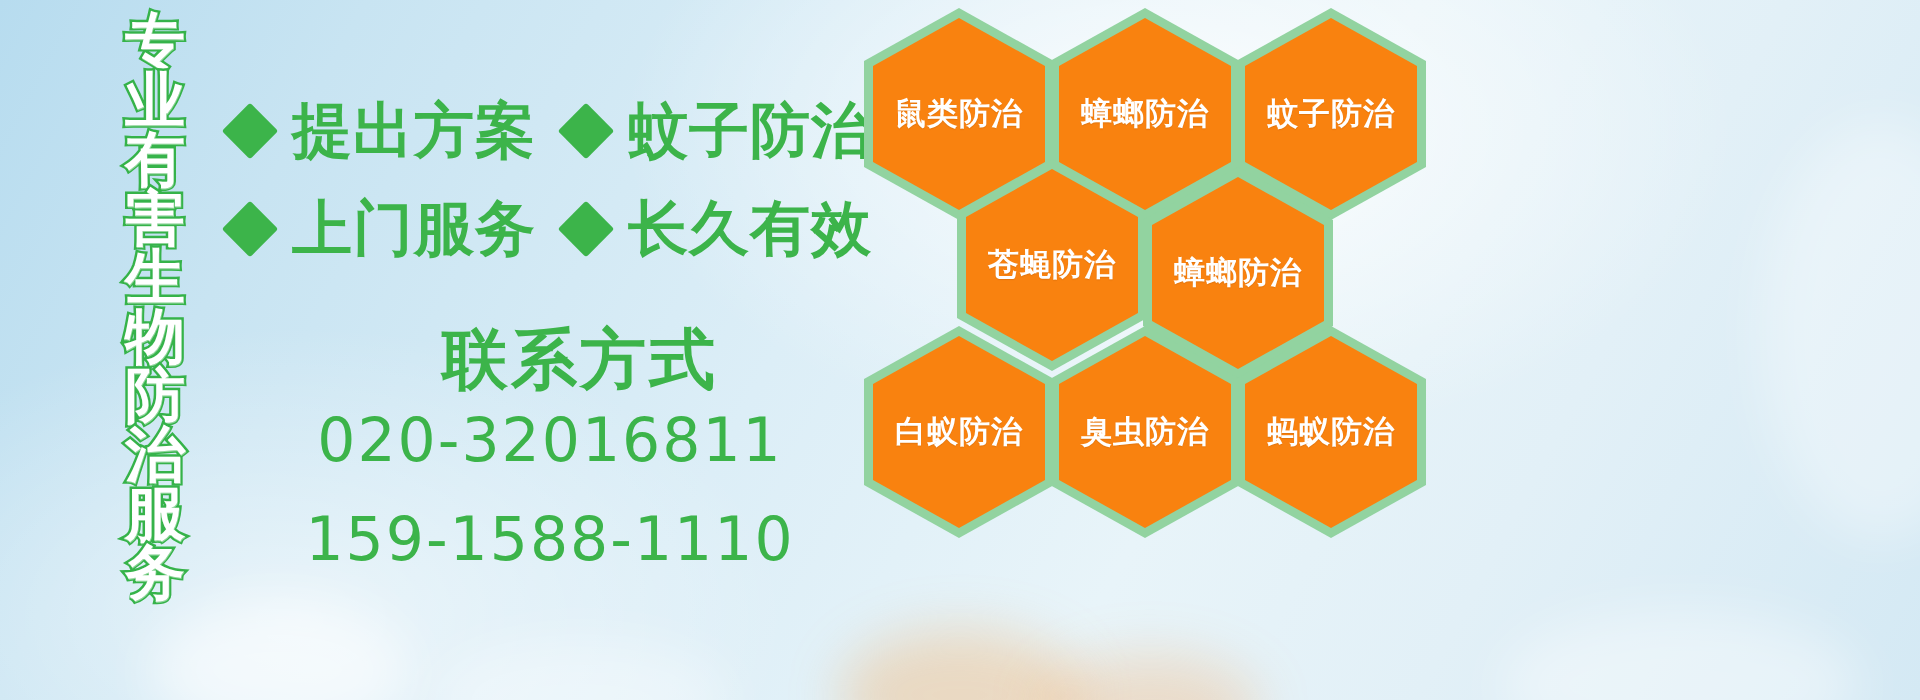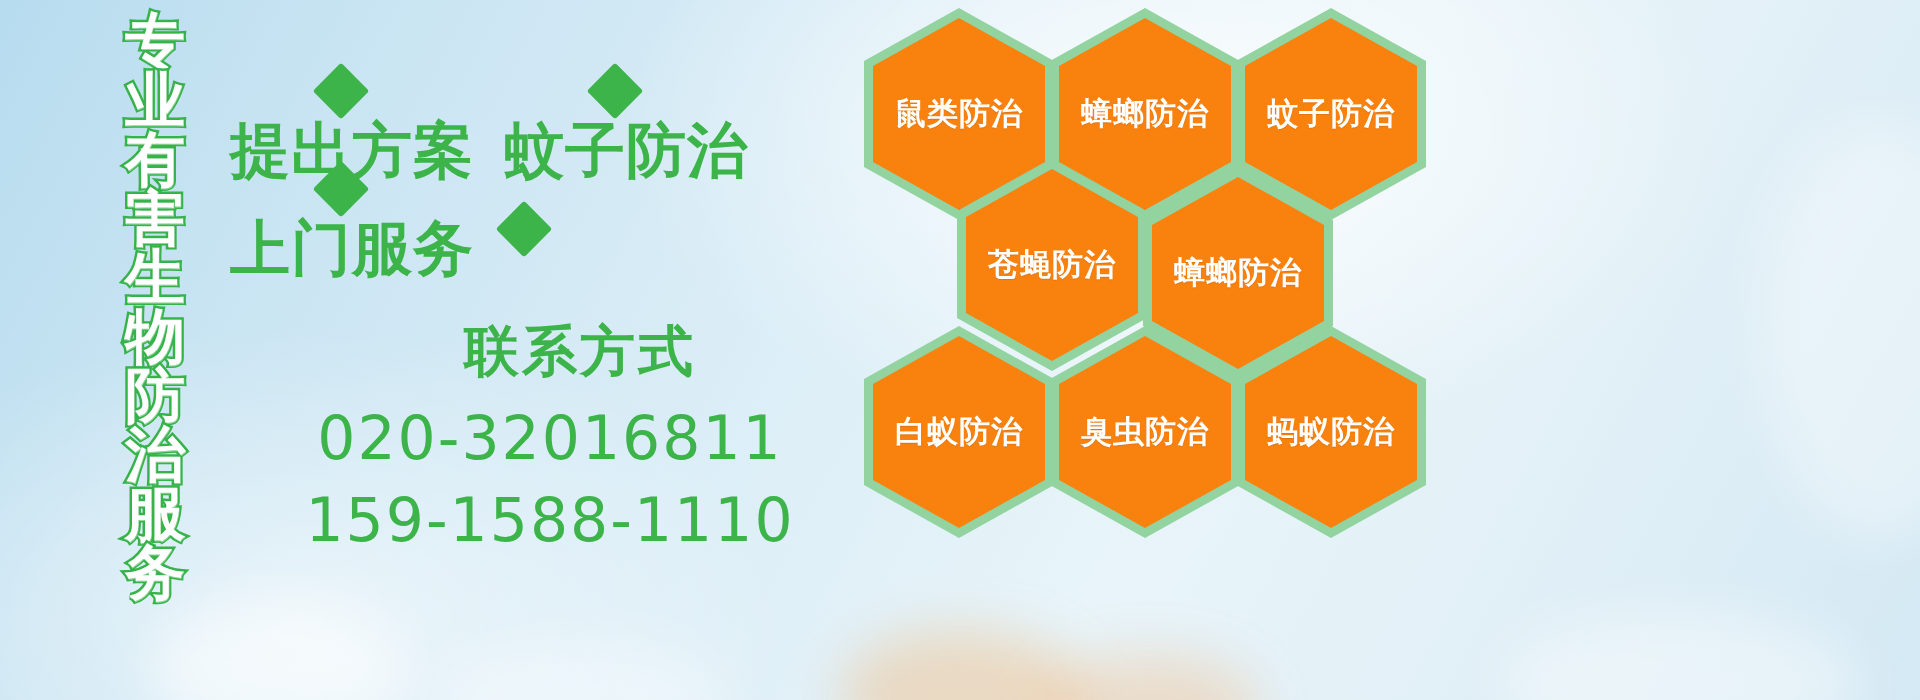--- a/index.html
+++ b/index.html
@@ -43,46 +43,46 @@
     text-shadow:
       0 0 1px #36b34a,
       0.6px 0.6px 0 rgba(255,255,255,.5);
     letter-spacing:0;
     font-family:"DejaVu Sans","Liberation Sans",sans-serif;
   }
 
   
   #bullets { position:absolute; left:230px; top:82px; width:640px; }
   .bline { display:flex; align-items:center; height:98px; }
-  .bitem { display:flex; align-items:center;flex-direction:column; }
+  .bitem { display:flex; align-items:center; }
   .dia {
     display:inline-block; width:40px; height:40px;
     background:#3cb44a; transform:rotate(45deg);
     margin-right:22px; border-radius:3px; flex:none;
   }
   .btxt {
     font-size:60px; font-weight:bold; color:#3cb44a;
     letter-spacing:1px; white-space:nowrap;
     font-family:"DejaVu Sans","Liberation Sans",sans-serif;
   }
   .gap { width:30px; flex:none; }
 
   
   #contact { position:absolute; left:230px; top:315px; width:640px; text-align:center; }
   #contact .clabel {
-    font-size:55px; font-weight:bold; color:#3cb44a; letter-spacing:3px;
+    font-size:66px; font-weight:bold; color:#3cb44a; letter-spacing:3px;
     font-family:Liberation Mono, monospace;
     margin-left:60px;
   }
   #contact .cphone {
-    font-size:60px; color:#3cb44a; letter-spacing:2px; margin-top:14px;
+    font-size:60px; color:#3cb44a; letter-spacing:2px; 
     font-family:"DejaVu Sans","Liberation Sans",sans-serif;
     font-weight:normal;
   }
-  #contact .cphone.second { margin-top:12px; }
+  #contact .cphone.second { margin-top:29px; }
 
   
   #comb { position:absolute; left:860px; top:0px; width:600px; height:580px; }
   .hexwrap { position:absolute; width:190px; height:212px;padding-left:23px; }
   .hex {
     position:absolute; inset:0;
     background:#92d3a0;
     -webkit-clip-path:polygon(50% 0%,100% 25%,100% 75%,50% 100%,0% 75%,0% 25%);
     clip-path:polygon(50% 0%,100% 25%,100% 75%,50% 100%,0% 75%,0% 25%);
     display:flex; align-items:center; justify-content:center;
@@ -139,20 +139,21 @@
       </span>
     </div>
     <div class="bline">
       <span class="bitem">
         <span class="dia"></span>
         <span class="btxt">上门服务</span>
       </span>
       <span class="gap"></span>
       <span class="bitem">
         <span class="dia"></span>
+        <span class="btxt">长久有效</span>
       </span>
     </div>
   </div>
 
   <div id="contact">
     <div class="clabel">联系方式</div>
     <div class="cphone">020-32016811</div>
     <div class="cphone second">159-1588-1110</div>
   </div>
 

